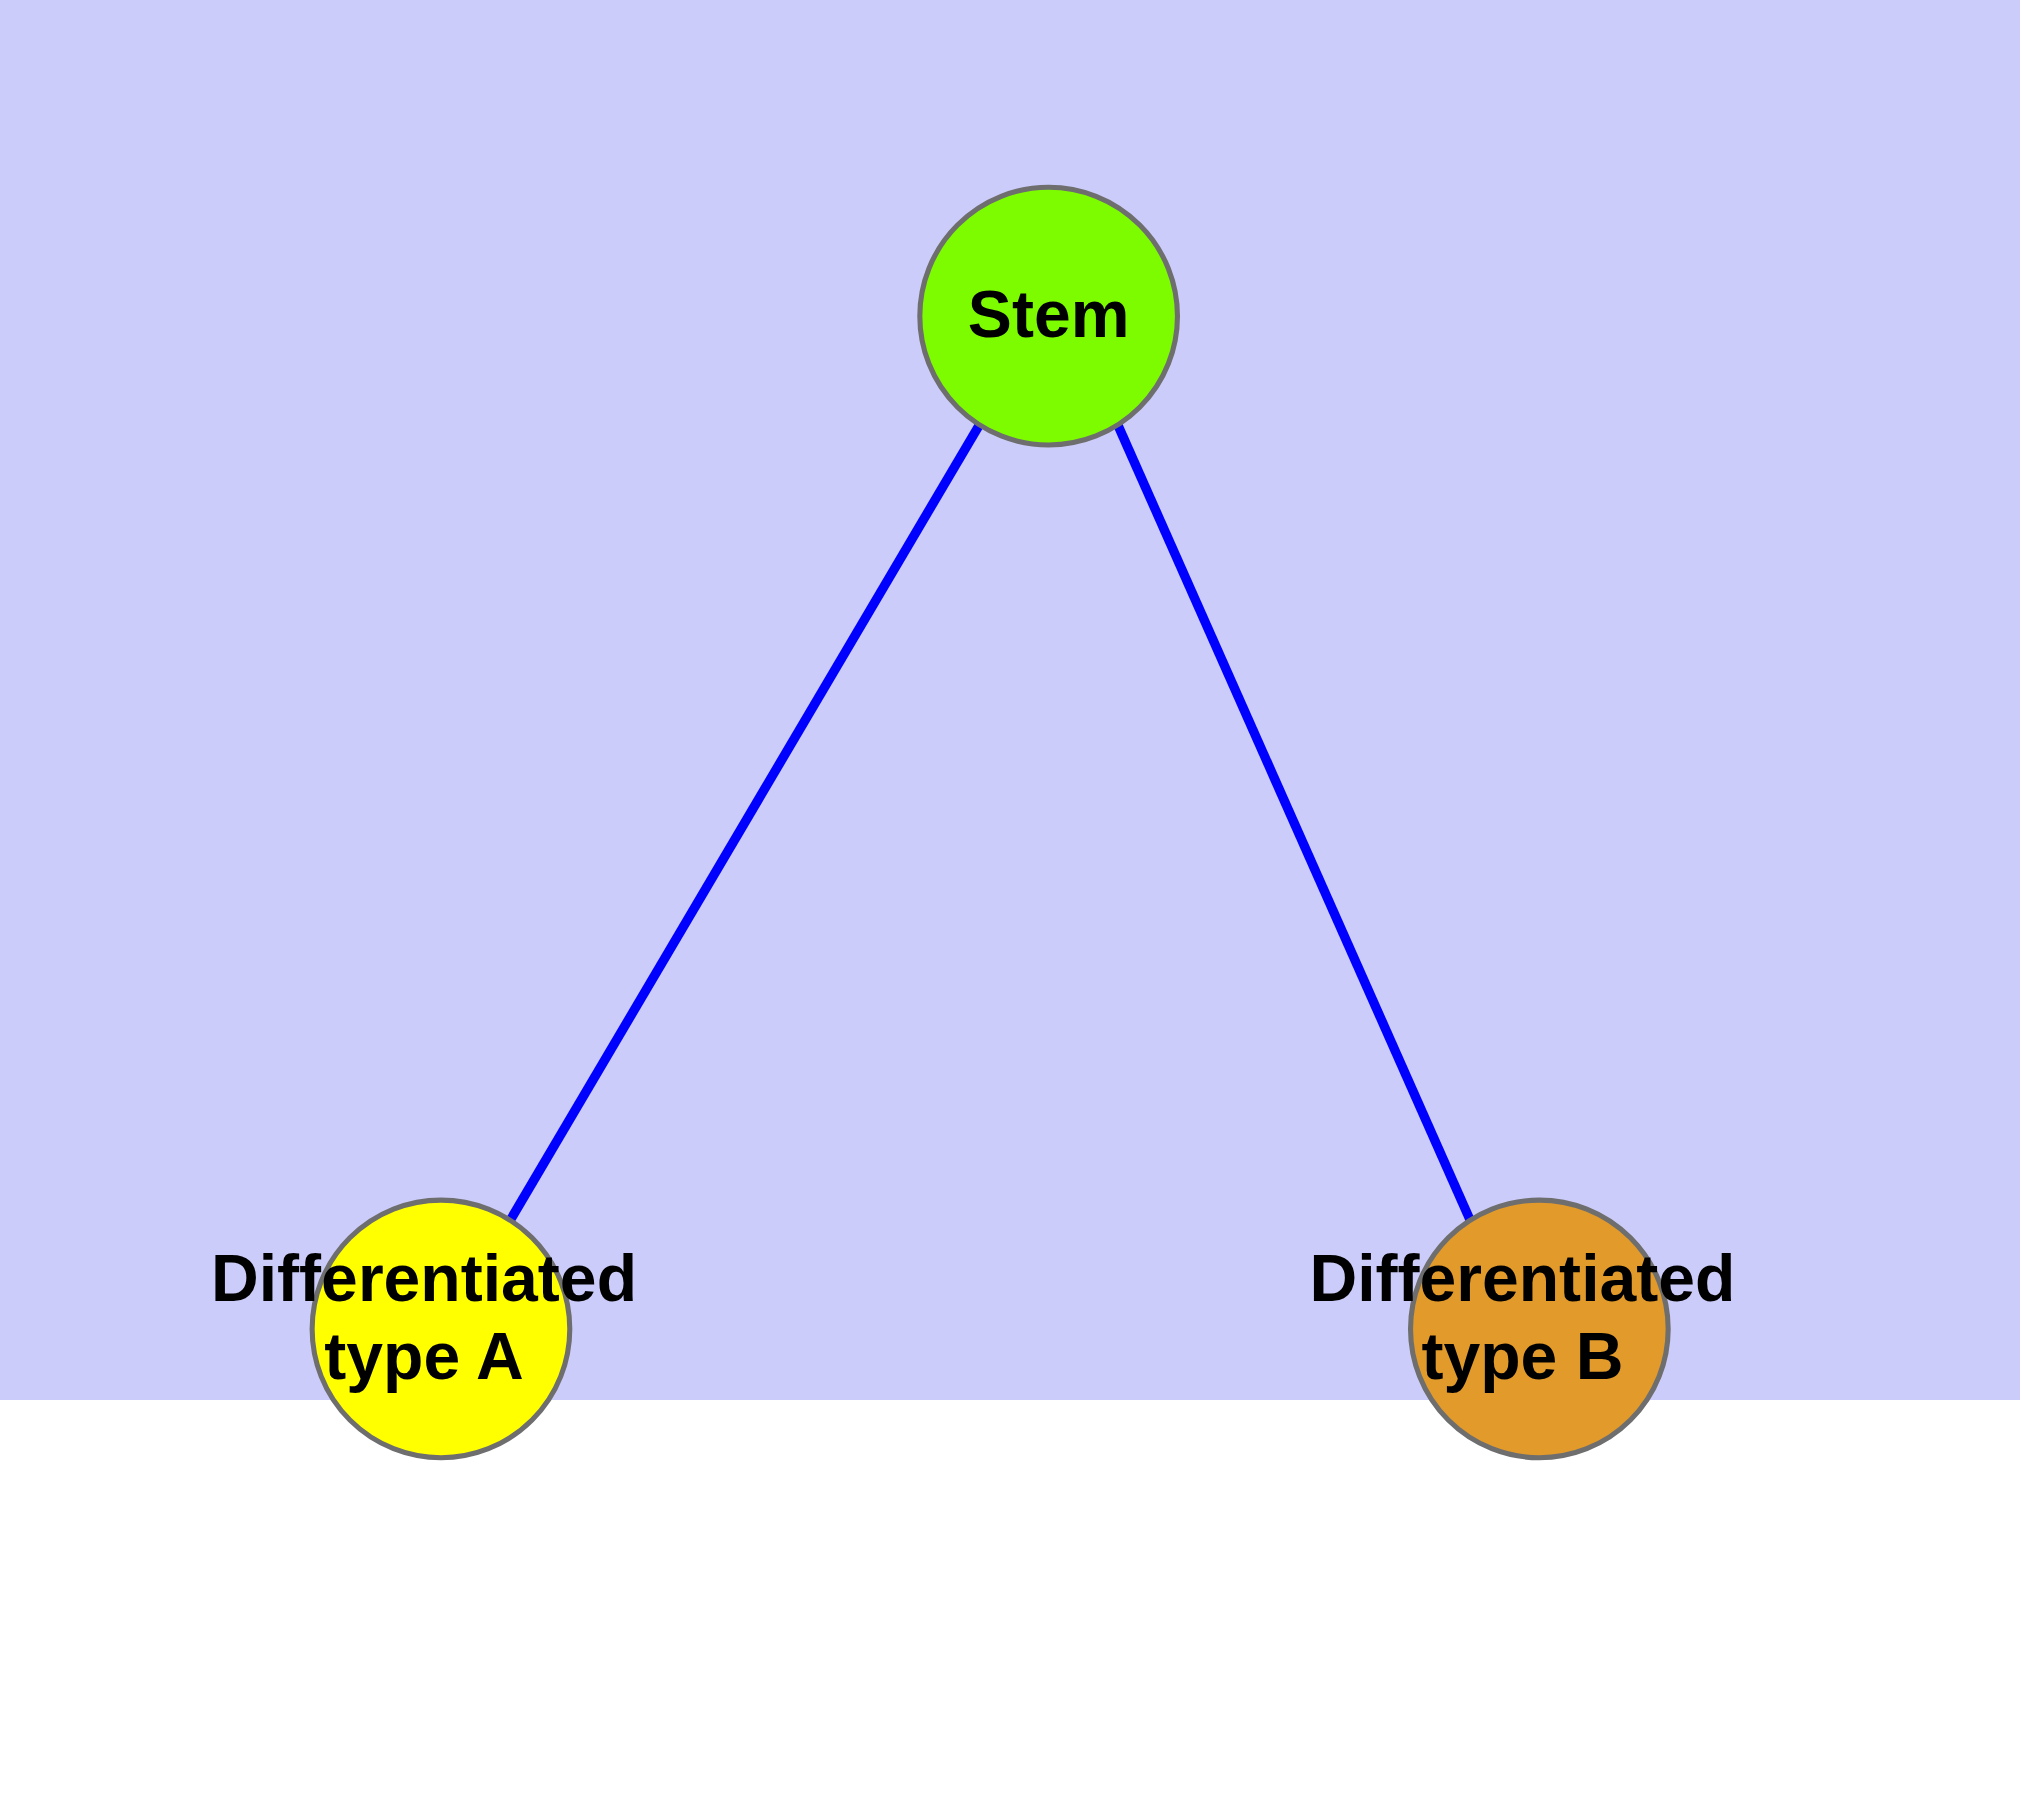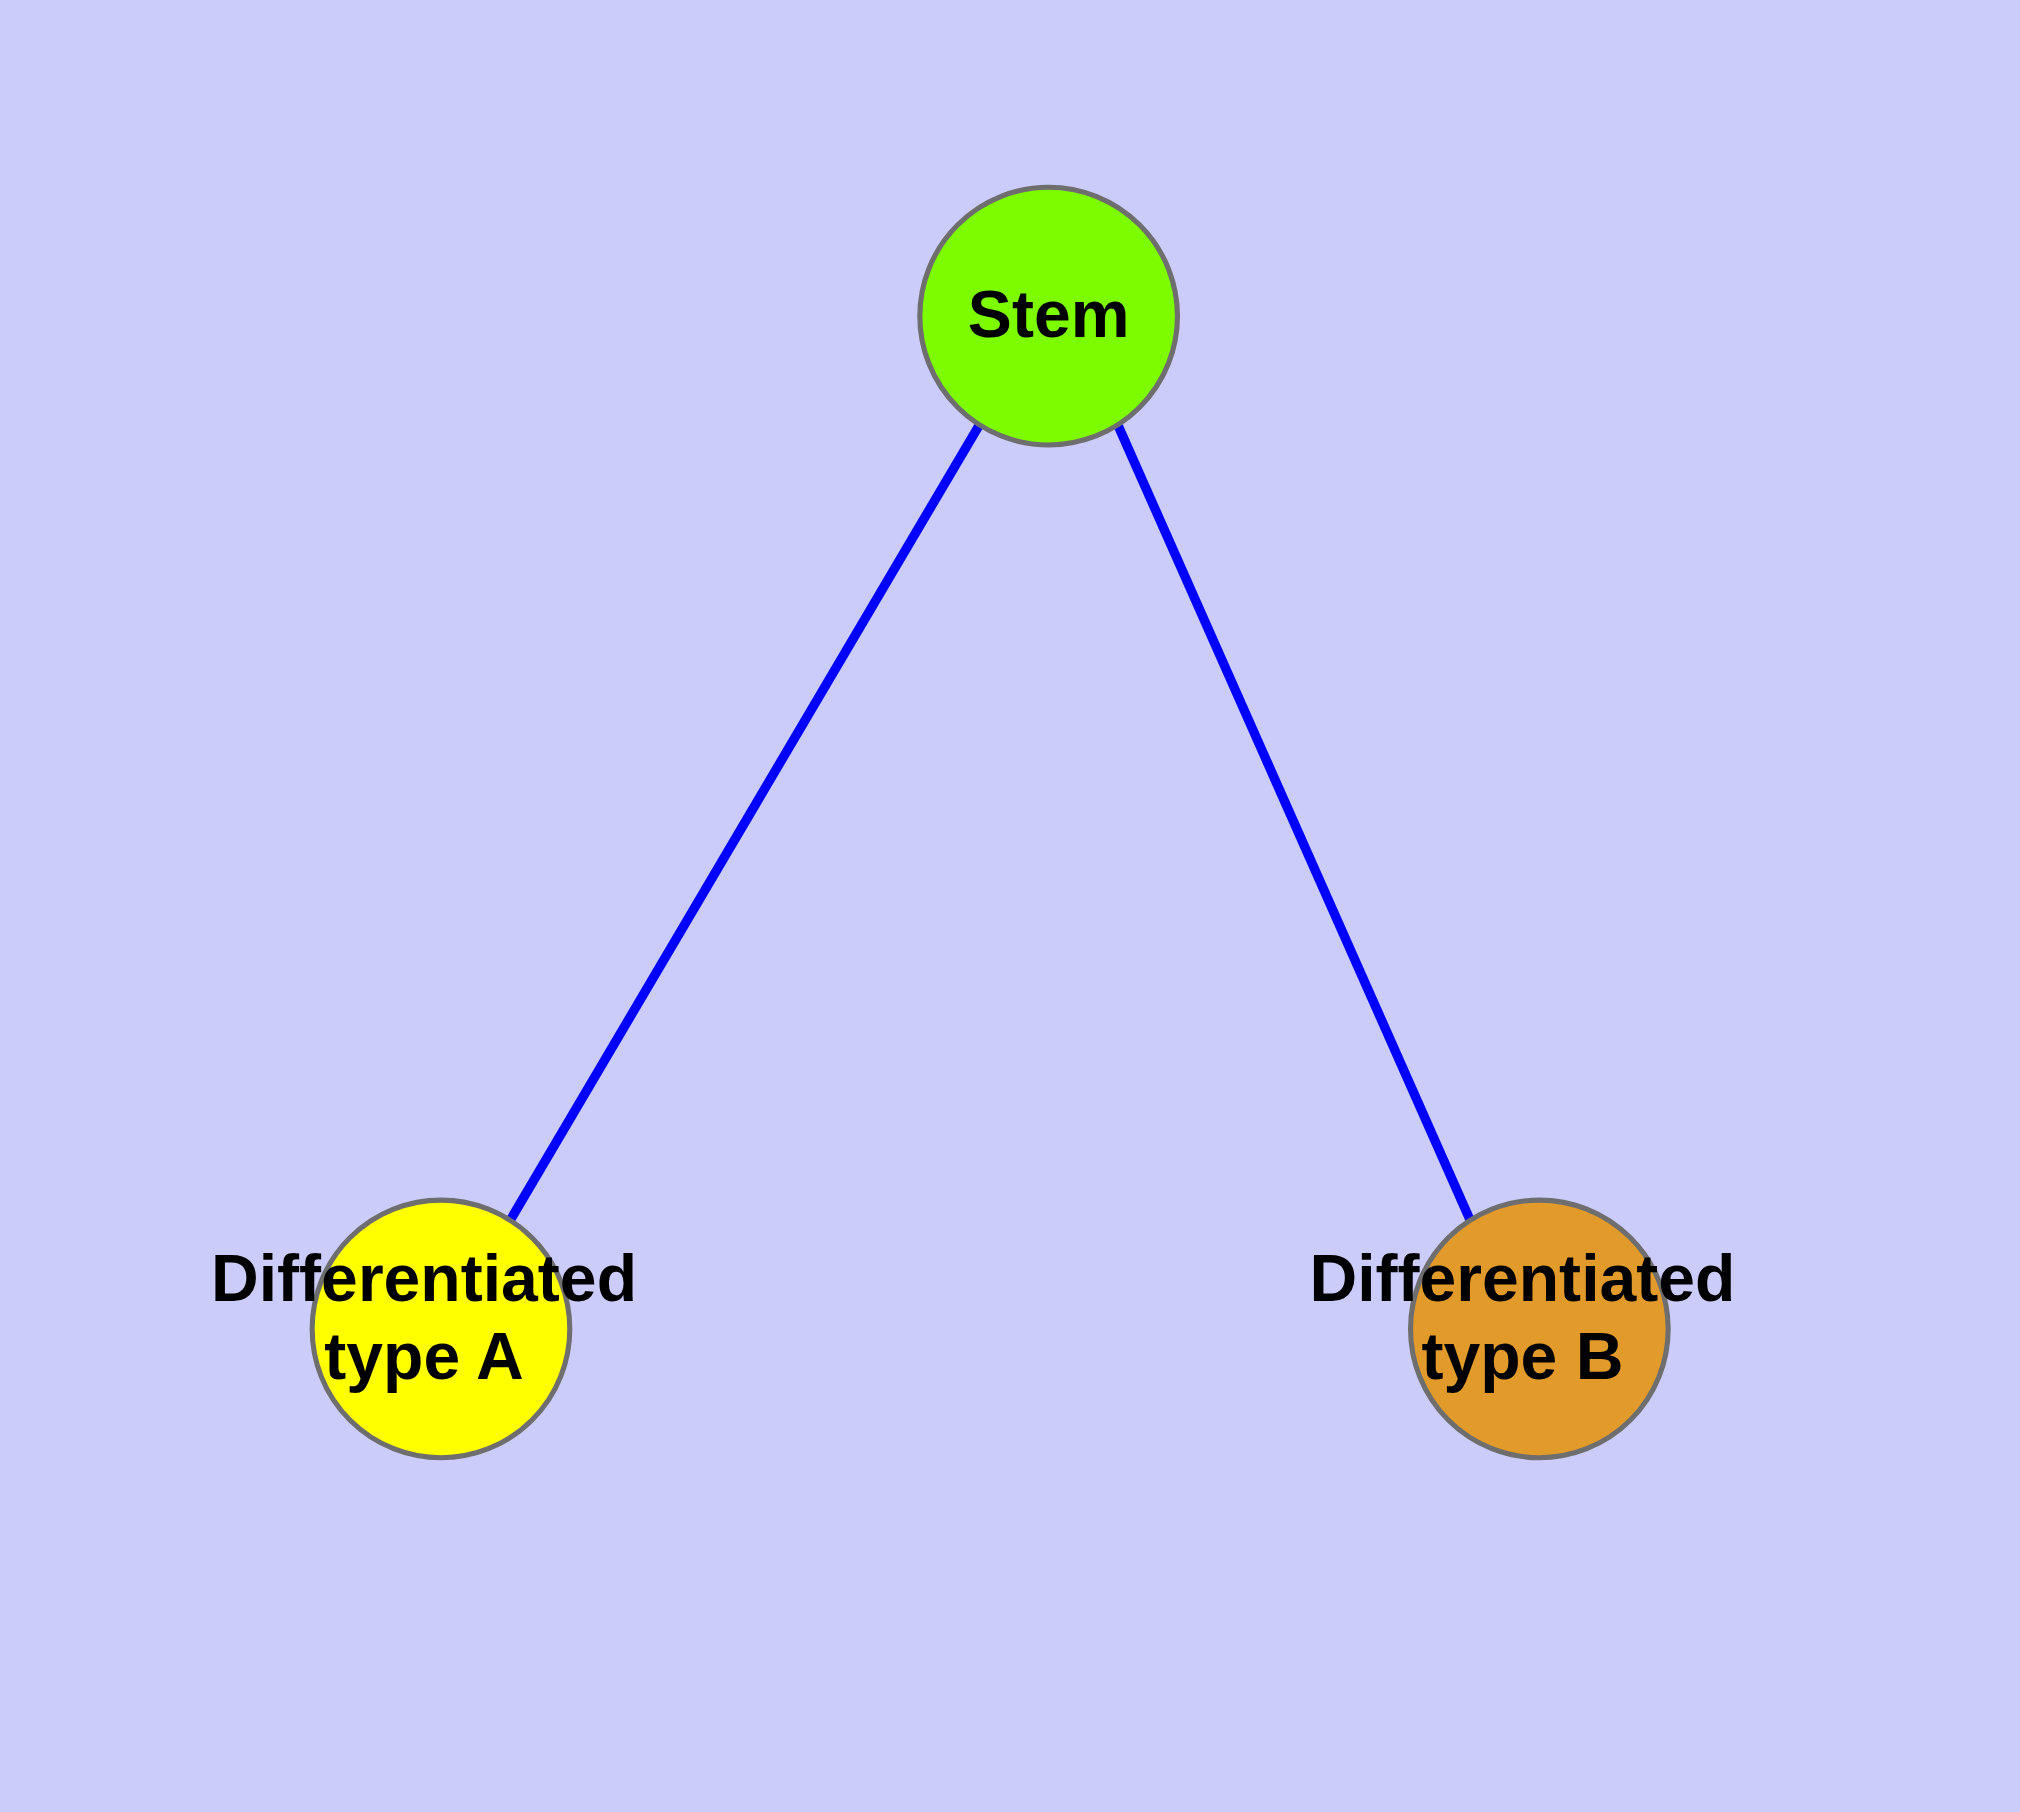--- a/index.html
+++ b/index.html
@@ -9,21 +9,21 @@
   }
   body {
     width: 2021px;
     height: 1812px;
     overflow: hidden;
     font-family: "Liberation Sans", sans-serif;
   }
   #graph-canvas {
     position: relative;
     width: 2021px;
-    height: 1812px;
+    height: 1400px;
     background: #ccccfa;
   }
   #graph-svg {
     position: absolute;
     left: 0;
     top: 0;
     width: 2021px;
     height: 1812px;
     display: block;
   }

